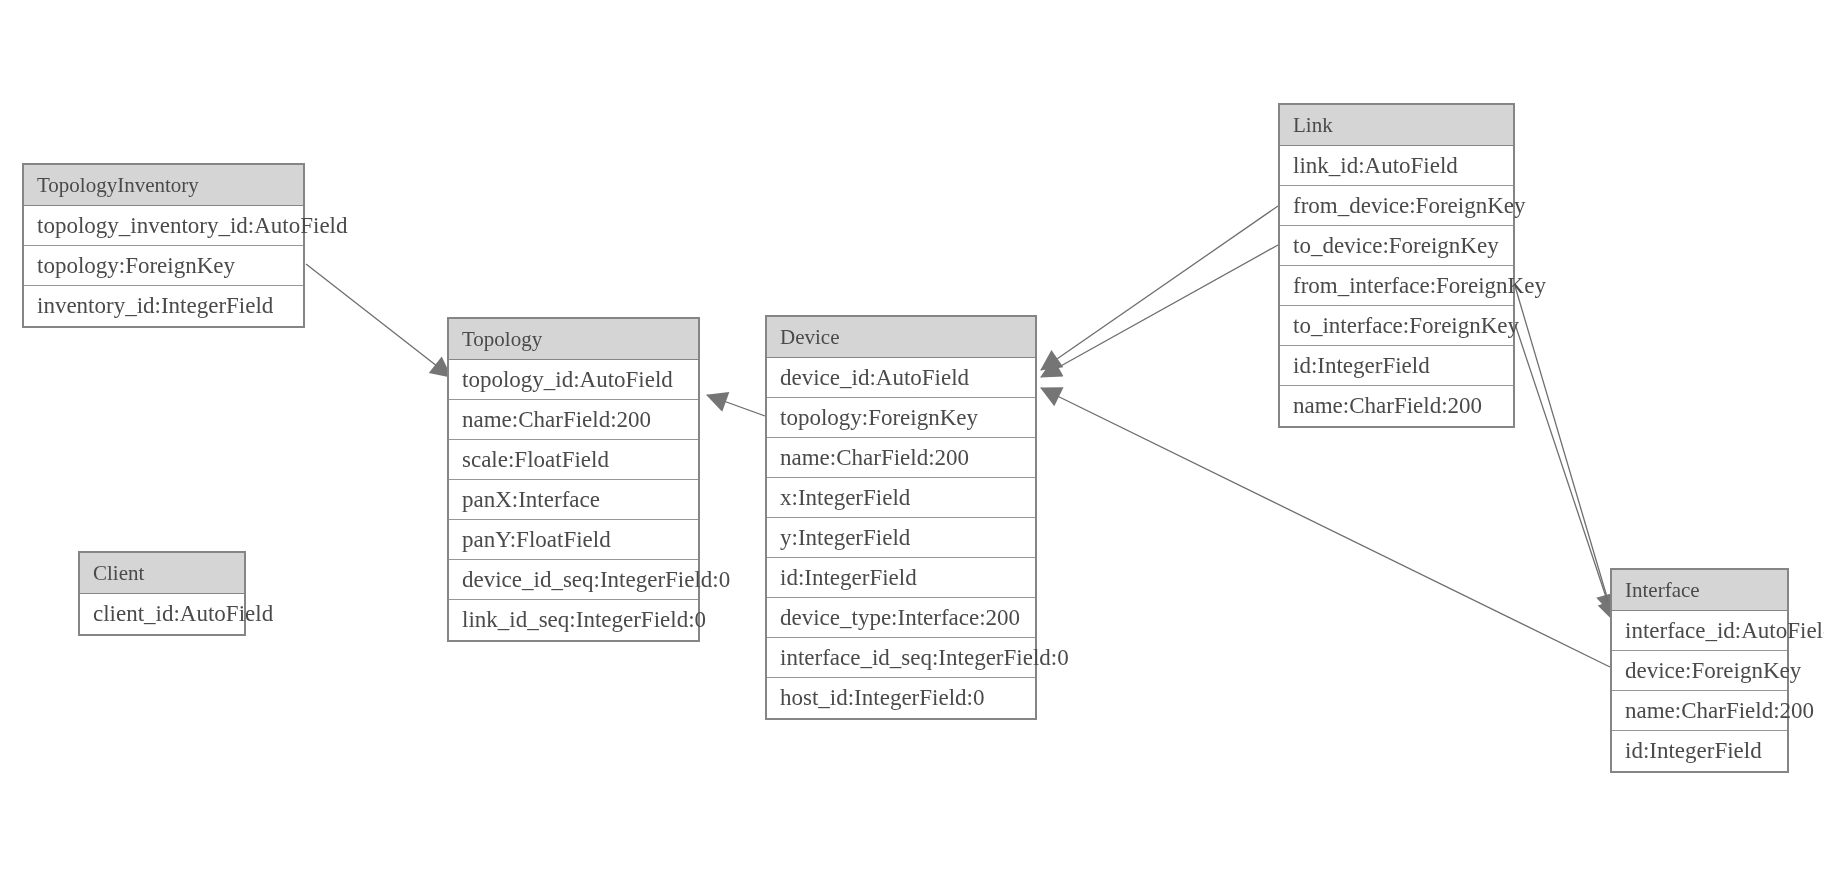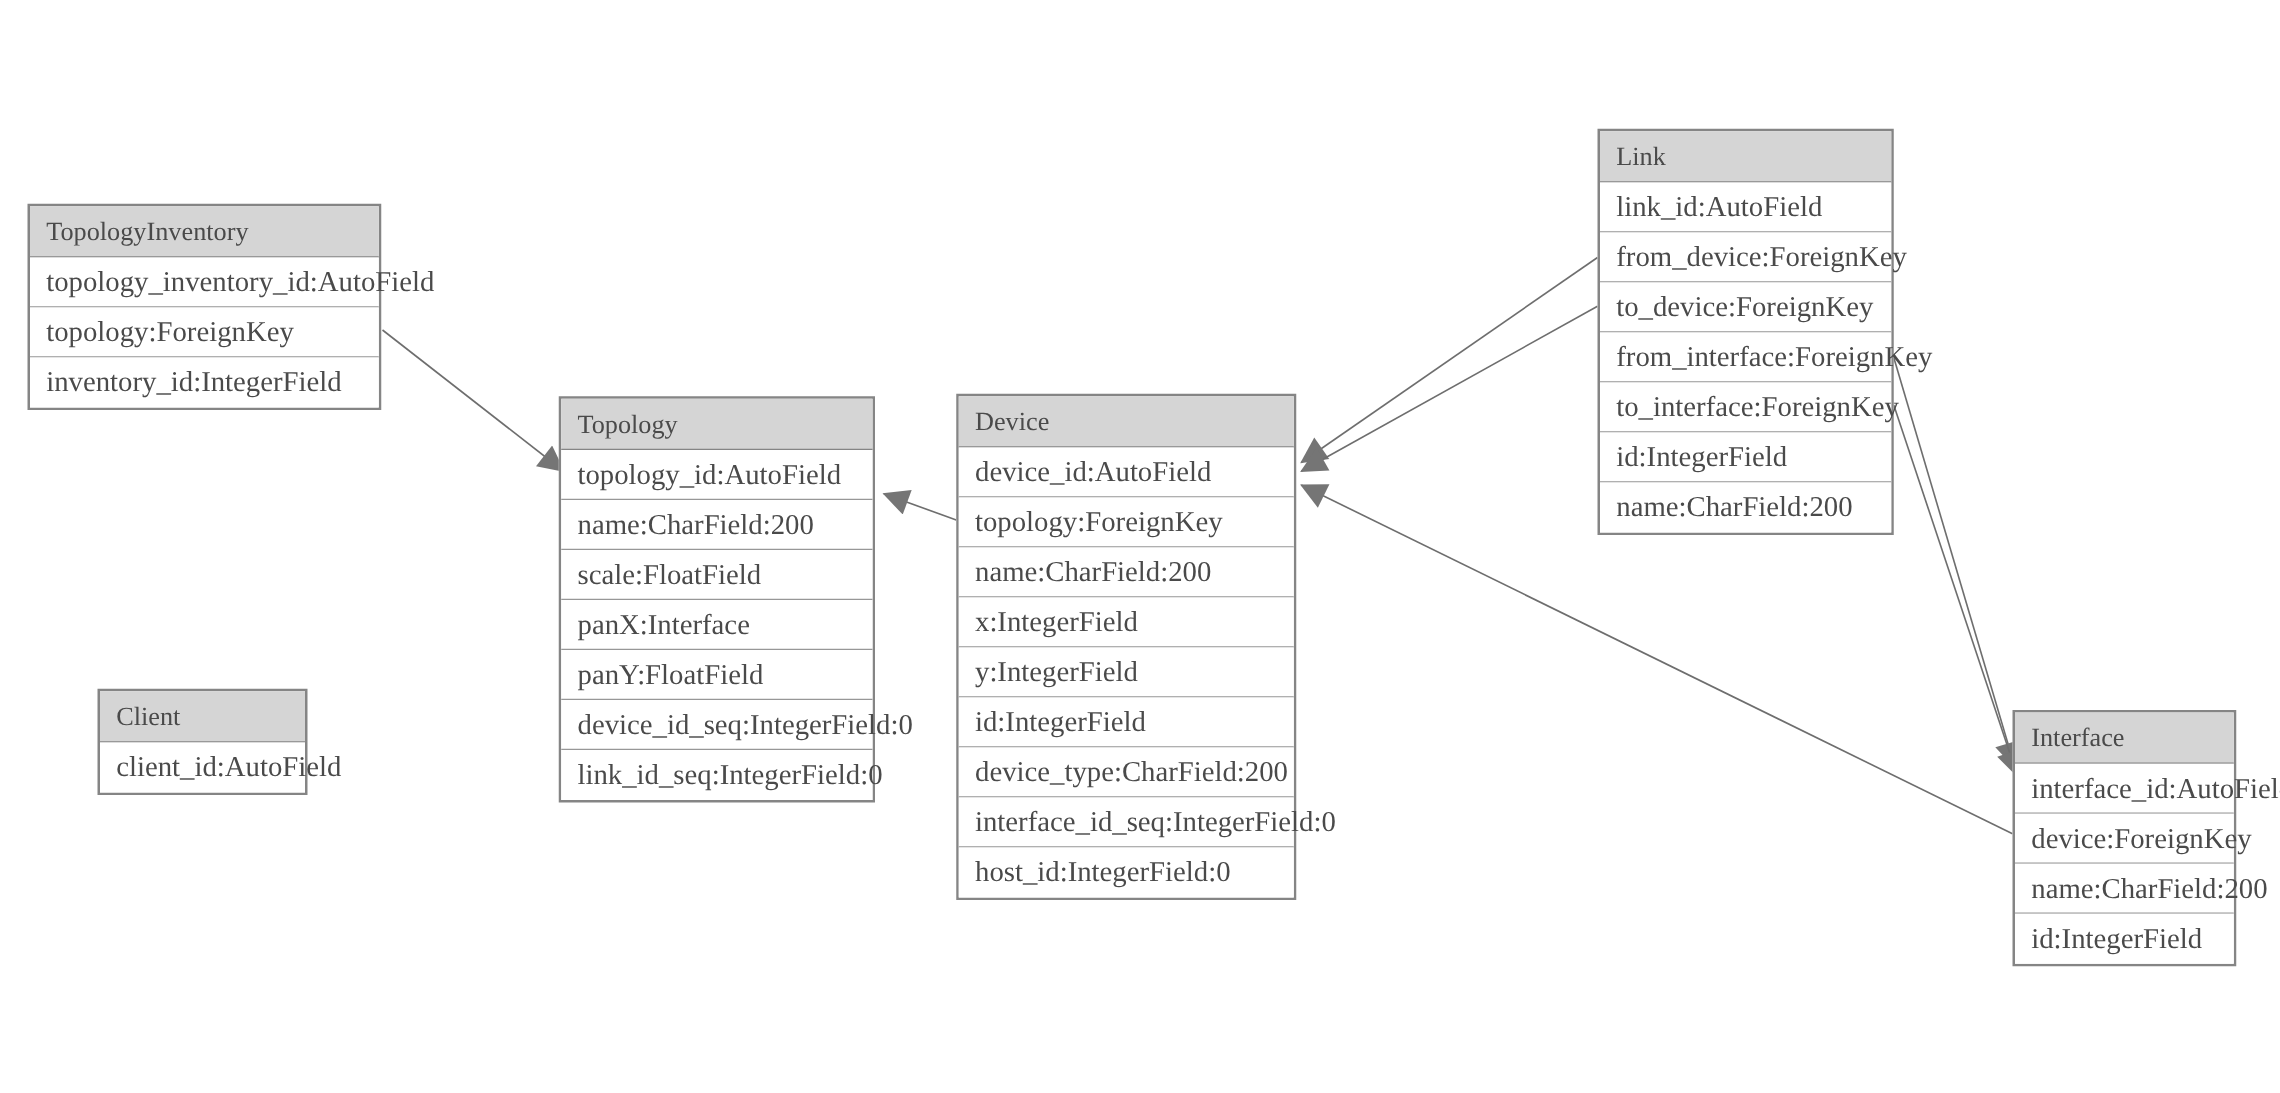--- a/index.html
+++ b/index.html
@@ -103,21 +103,21 @@
         <div class="entity-row">client_id:AutoField</div>
       </div>
       <div class="entity" style="left: 765px; top: 315px; width: 272px;">
         <div class="entity-header">Device</div>
         <div class="entity-row">device_id:AutoField</div>
         <div class="entity-row">topology:ForeignKey</div>
         <div class="entity-row">name:CharField:200</div>
         <div class="entity-row">x:IntegerField</div>
         <div class="entity-row">y:IntegerField</div>
         <div class="entity-row">id:IntegerField</div>
-        <div class="entity-row">device_type:CharField:200</div>
+        <div class="entity-row">device_type:Interface:200</div>
         <div class="entity-row">interface_id_seq:IntegerField:0</div>
         <div class="entity-row">host_id:IntegerField:0</div>
       </div>
       <div class="entity" style="left: 1278px; top: 103px; width: 237px;">
         <div class="entity-header">Link</div>
         <div class="entity-row">link_id:AutoField</div>
         <div class="entity-row">from_device:ForeignKey</div>
         <div class="entity-row">to_device:ForeignKey</div>
         <div class="entity-row">from_interface:ForeignKey</div>
         <div class="entity-row">to_interface:ForeignKey</div>

